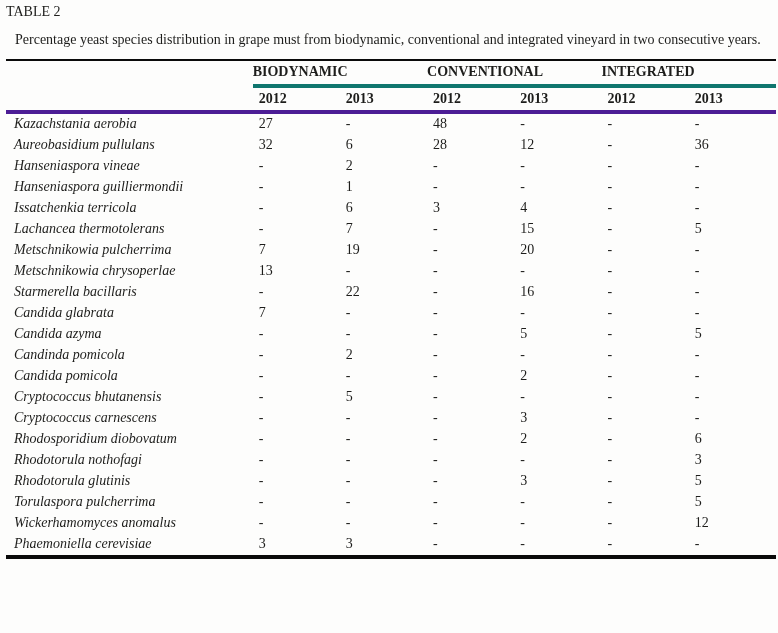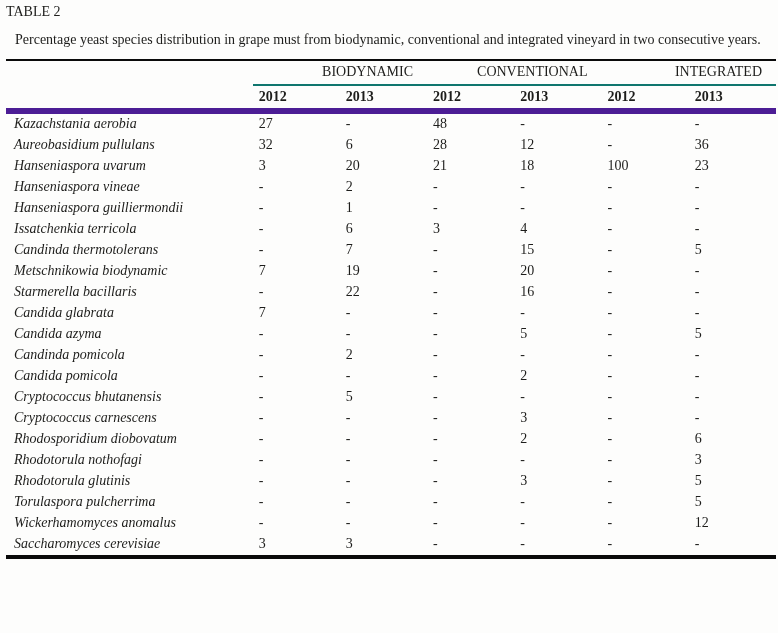--- a/index.html
+++ b/index.html
@@ -40,33 +40,33 @@
   col.name-col  { width: 246px; }
   col.data-col  { width: 87px;  }
   th, td {
     padding: 0;
     vertical-align: middle;
     font-size: 14px;
     overflow: hidden;
     white-space: nowrap;
   }
   thead th.group {
-    font-weight: normal;
-    text-align: right;
+    font-weight: bold;
+    text-align: left;
     height: 23px;
-    border-bottom: 2px solid #0f766e;
+    border-bottom: 4px solid #0f766e;
     padding-right: 14px;
   }
   thead th.corner { border-bottom: none; }
   thead tr.year-row th {
     font-weight: bold;
     text-align: left;
     height: 22px;
     padding-left: 6px;
-    border-bottom: 6px solid #4c1d95;
+    border-bottom: 4px solid #4c1d95;
   }
   thead tr.year-row th.corner { padding-left: 8px; }
   tbody td {
     height: 21px;
     padding-left: 6px;
     text-align: left;
   }
   tbody td.species {
     font-style: italic;
     padding-left: 8px;
@@ -122,29 +122,20 @@
         <tr>
           <td class="species">Aureobasidium pullulans</td>
           <td>32</td>
           <td>6</td>
           <td>28</td>
           <td>12</td>
           <td>-</td>
           <td>36</td>
         </tr>
         <tr>
-          <td class="species">Hanseniaspora uvarum</td>
-          <td>3</td>
-          <td>20</td>
-          <td>21</td>
-          <td>18</td>
-          <td>100</td>
-          <td>23</td>
-        </tr>
-        <tr>
           <td class="species">Hanseniaspora vineae</td>
           <td>-</td>
           <td>2</td>
           <td>-</td>
           <td>-</td>
           <td>-</td>
           <td>-</td>
         </tr>
         <tr>
           <td class="species">Hanseniaspora guilliermondii</td>
@@ -158,38 +149,47 @@
         <tr>
           <td class="species">Issatchenkia terricola</td>
           <td>-</td>
           <td>6</td>
           <td>3</td>
           <td>4</td>
           <td>-</td>
           <td>-</td>
         </tr>
         <tr>
-          <td class="species">Candinda thermotolerans</td>
+          <td class="species">Lachancea thermotolerans</td>
           <td>-</td>
           <td>7</td>
           <td>-</td>
           <td>15</td>
           <td>-</td>
           <td>5</td>
         </tr>
         <tr>
-          <td class="species">Metschnikowia biodynamic</td>
+          <td class="species">Metschnikowia pulcherrima</td>
           <td>7</td>
           <td>19</td>
           <td>-</td>
           <td>20</td>
           <td>-</td>
           <td>-</td>
         </tr>
         <tr>
+          <td class="species">Metschnikowia chrysoperlae</td>
+          <td>13</td>
+          <td>-</td>
+          <td>-</td>
+          <td>-</td>
+          <td>-</td>
+          <td>-</td>
+        </tr>
+        <tr>
           <td class="species">Starmerella bacillaris</td>
           <td>-</td>
           <td>22</td>
           <td>-</td>
           <td>16</td>
           <td>-</td>
           <td>-</td>
         </tr>
         <tr>
           <td class="species">Candida glabrata</td>
@@ -284,21 +284,21 @@
         <tr>
           <td class="species">Wickerhamomyces anomalus</td>
           <td>-</td>
           <td>-</td>
           <td>-</td>
           <td>-</td>
           <td>-</td>
           <td>12</td>
         </tr>
         <tr>
-          <td class="species">Saccharomyces cerevisiae</td>
+          <td class="species">Phaemoniella cerevisiae</td>
           <td>3</td>
           <td>3</td>
           <td>-</td>
           <td>-</td>
           <td>-</td>
           <td>-</td>
         </tr>
       </tbody>
   </table>
 

